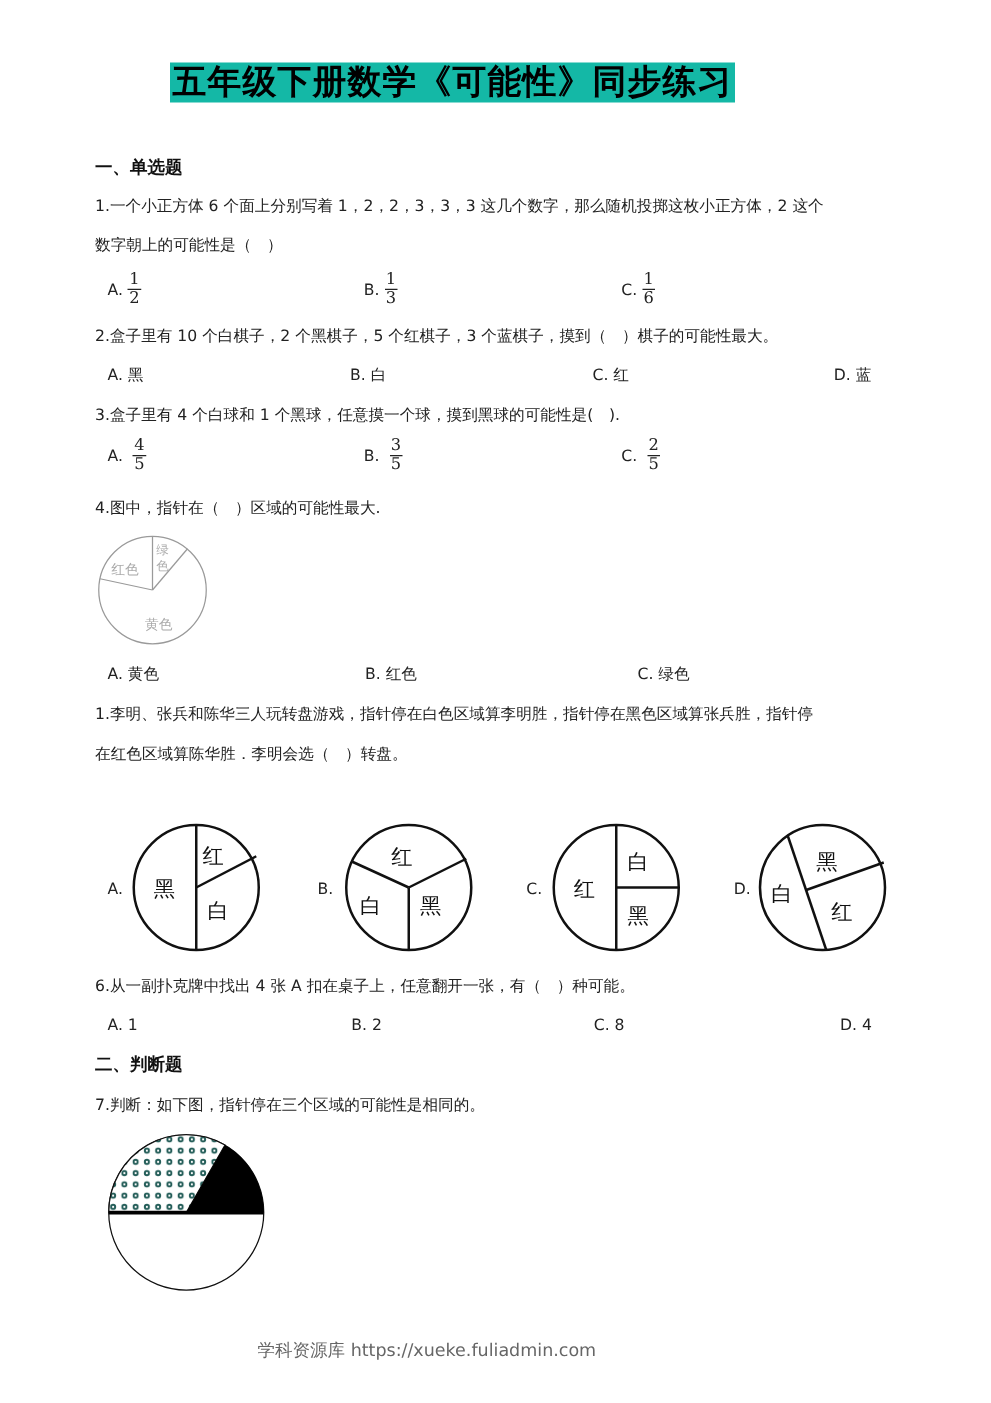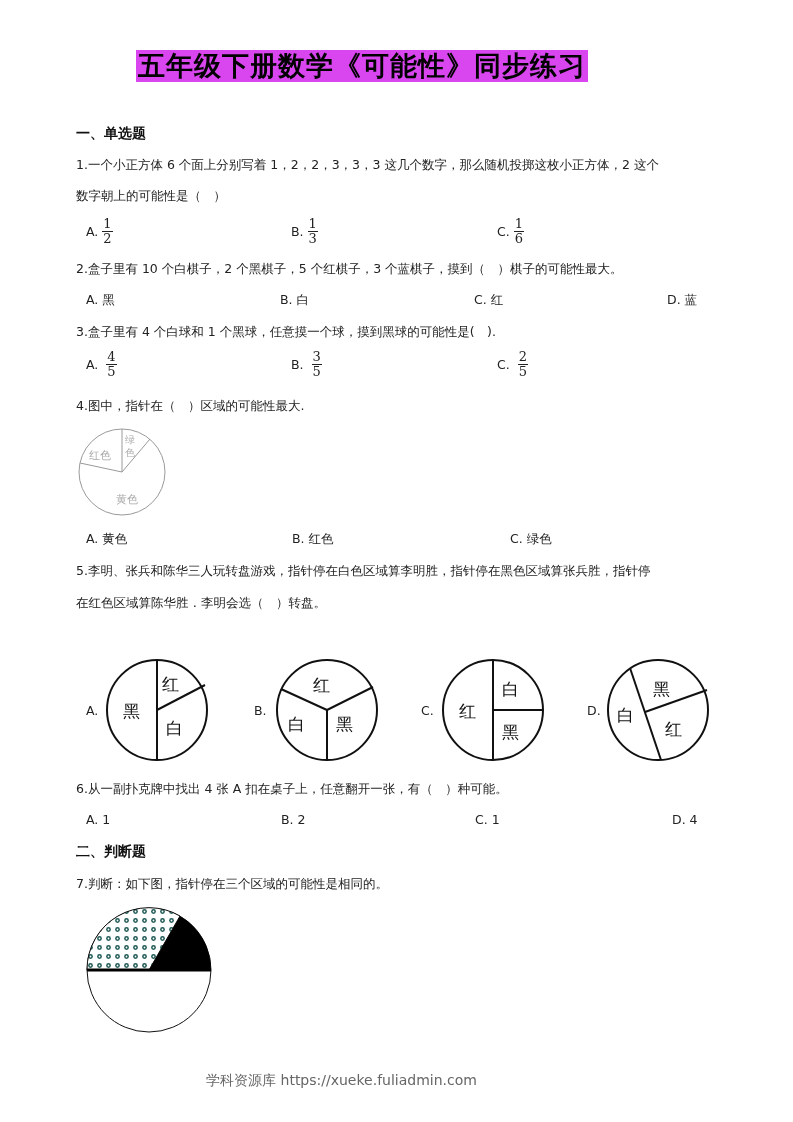--- a/index.html
+++ b/index.html
@@ -1,20 +1,20 @@
 <!DOCTYPE html>
 <html><head>
 <meta charset="utf-8">
 <style>
   html, body { margin: 0; padding: 0; background: #ffffff; }
   body { width: 793px; height: 1122px; position: relative; overflow: hidden;
          font-family: "DejaVu Sans", "Liberation Sans", sans-serif; color: #1a1a1a; }
   .abs { position: absolute; }
   .title { left: 136px; top: 50px; height: 32px; padding: 0 2px;
-           background: #d946ef; font-size: 27px; font-weight: bold; line-height: 32px;
+           background: #14b8a6; font-size: 27px; font-weight: bold; line-height: 32px;
            letter-spacing: 1px; color: #000; white-space: nowrap; }
   .section { font-size: 14px; font-weight: bold; color: #111; white-space: nowrap; }
   .q { font-size: 12.5px; color: #222; white-space: nowrap; }
   .opt { font-size: 12.5px; color: #222; white-space: nowrap; display: flex; align-items: center; }
   .frac { display: inline-flex; flex-direction: column; align-items: center;
           font-family: "DejaVu Serif", "Liberation Serif", serif; font-size: 13px; line-height: 14px;
           margin-left: 4px; }
   .frac .num { border-bottom: 1px solid #222; padding: 0 1px; }
   .footer { left: 0; width: 683px; top: 1072px; text-align: center; font-size: 14px; color: #666; }
   svg text { font-family: "DejaVu Sans", sans-serif; }
@@ -87,21 +87,21 @@
   <line x1="47" y1="47" x2="5" y2="38" stroke="#9a9a9a" stroke-width="1"></line>
   <text x="50" y="18" font-size="10" fill="#aaa">绿</text>
   <text x="50" y="31" font-size="10" fill="#aaa">色</text>
   <text x="14" y="34" font-size="11" fill="#aaa">红色</text>
   <text x="41" y="78" font-size="11" fill="#aaa">黄色</text>
 </svg>
 <div class="abs opt" style="left:86px; top:531px;">A. 黄色</div>
 <div class="abs opt" style="left:292px; top:531px;">B. 红色</div>
 <div class="abs opt" style="left:498px; top:531px;margin-left:12px;">C. 绿色</div>
 
-<div class="abs q" style="left:76px; top:563px;">5.李明、张兵和陈华三人玩转盘游戏，指针停在白色区域算李明胜，指针停在黑色区域算张兵胜，指针停</div>
+<div class="abs q" style="left:76px; top:563px;">1.李明、张兵和陈华三人玩转盘游戏，指针停在白色区域算李明胜，指针停在黑色区域算张兵胜，指针停</div>
 <div class="abs q" style="left:76px; top:595px;">在红色区域算陈华胜．李明会选（　）转盘。</div>
 
 <div class="abs opt" style="left:86px; top:703px;">A.</div>
 <svg class="abs" style="left:104px; top:657px;" width="106" height="106" viewBox="0 0 106 106">
   <circle cx="53" cy="53" r="50" fill="#fff" stroke="#111" stroke-width="2"></circle>
   <line x1="53" y1="3" x2="53" y2="103" stroke="#111" stroke-width="2"></line>
   <line x1="53" y1="53" x2="101" y2="28" stroke="#111" stroke-width="2"></line>
   <text x="19" y="60" font-size="17" fill="#111">黑</text>
   <text x="58" y="33" font-size="17" fill="#111">红</text>
   <text x="62" y="77" font-size="17" fill="#111">白</text>
@@ -134,21 +134,21 @@
   <line x1="25" y1="11" x2="56" y2="103" stroke="#111" stroke-width="2"></line>
   <line x1="40" y1="55" x2="102" y2="33" stroke="#111" stroke-width="2"></line>
   <text x="12" y="64" font-size="17" fill="#111">白</text>
   <text x="48" y="38" font-size="17" fill="#111">黑</text>
   <text x="60" y="78" font-size="17" fill="#111">红</text>
 </svg>
 
 <div class="abs q" style="left:76px; top:781px;">6.从一副扑克牌中找出 4 张 A 扣在桌子上，任意翻开一张，有（　）种可能。</div>
 <div class="abs opt" style="left:86px; top:812px;">A. 1</div>
 <div class="abs opt" style="left:281px; top:812px;">B. 2</div>
-<div class="abs opt" style="left:475px; top:812px;">C. 1</div>
+<div class="abs opt" style="left:475px; top:812px;">C. 8</div>
 <div class="abs opt" style="left:672px; top:812px;">D. 4</div>
 
 <div class="abs section" style="left:76px; top:843px;">二、判断题</div>
 
 <div class="abs q" style="left:76px; top:876px;">7.判断：如下图，指针停在三个区域的可能性是相同的。</div>
 <svg class="abs" style="left:86px; top:907px;" width="128" height="128" viewBox="0 0 128 128">
   <defs>
     <pattern id="dots" width="9" height="9" patternUnits="userSpaceOnUse">
       <rect width="9" height="9" fill="#ffffff"></rect>
       <circle cx="4.5" cy="4.5" r="2.4" fill="#1f5a55"></circle>

